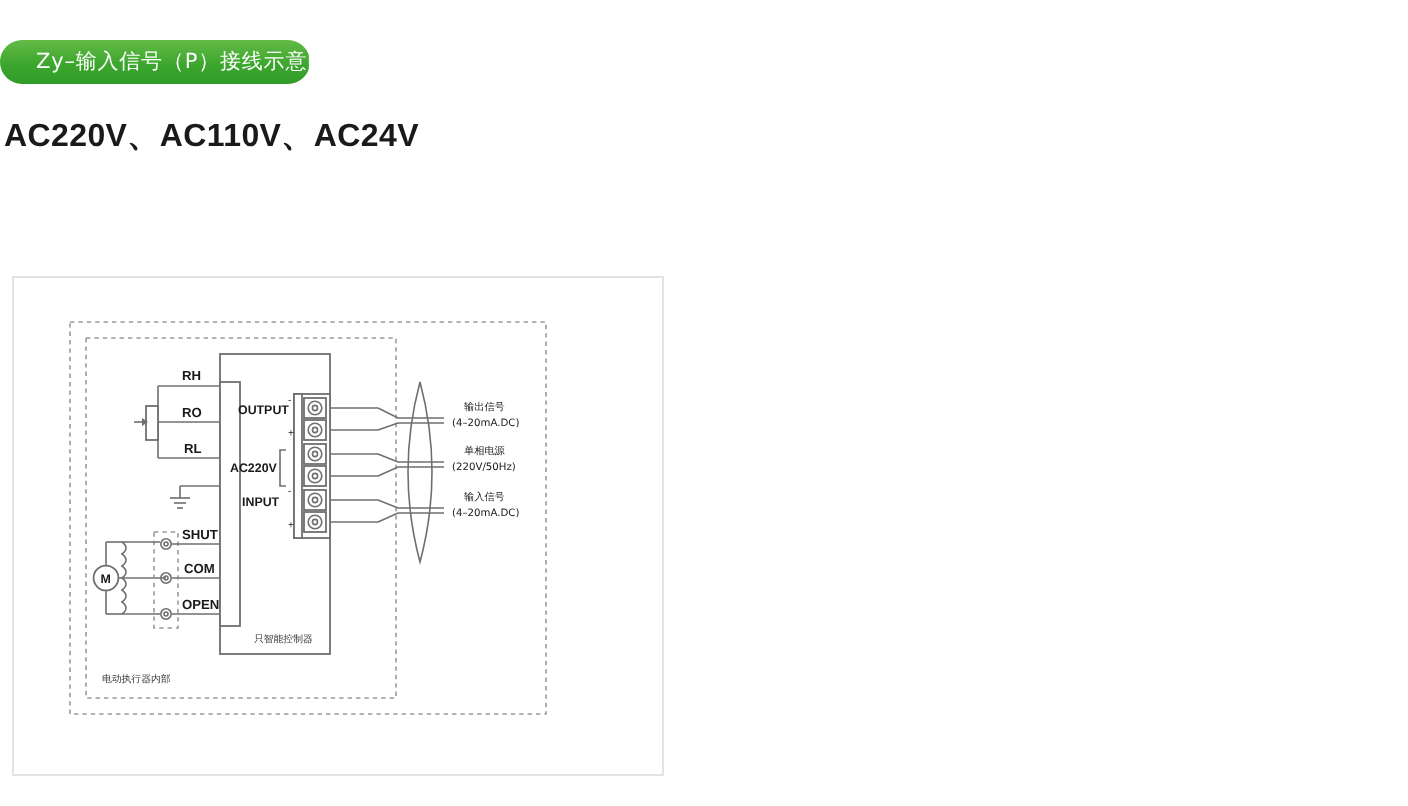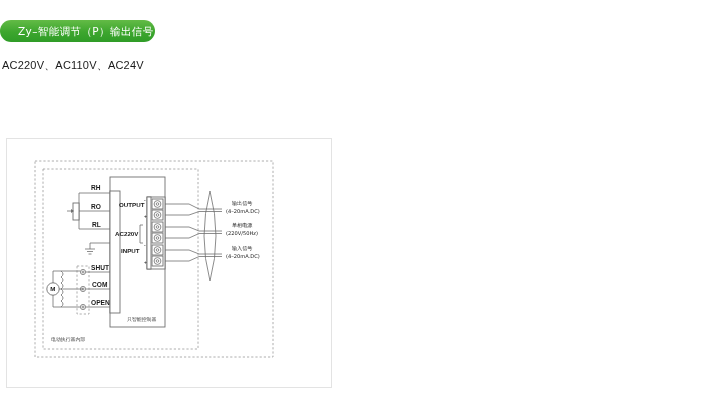--- a/index.html
+++ b/index.html
@@ -19,21 +19,21 @@
     box-sizing:border-box;
   }
   .title-bar .label{
     position:absolute;left:18px;top:0;height:22px;line-height:22px;
     color:#ffffff;font-size:10.5px;letter-spacing:.4px;white-space:nowrap;
   }
 
   
   .sub-title{
     position:absolute;left:2px;top:58px;
-    font-size:11px;font-weight:normal;color:#1a1a1a;letter-spacing:.2px;
+    font-size:16px;font-weight:bold;color:#1a1a1a;letter-spacing:.2px;
     white-space:nowrap;
   }
   .para{
     position:absolute;left:2px;top:81px;width:360px;
     font-size:11px;color:#1f1f1f;line-height:17px;
   }
   .para span{display:block;white-space:nowrap;}
 
   
   .card{
@@ -43,21 +43,21 @@
   .diagram{position:absolute;left:0;top:0;width:326px;height:250px;}
   svg{display:block;}
   .cn{font-family:"DejaVu Sans","Liberation Sans",sans-serif;}
 </style>
 </head>
 <body>
 
 <div class="page">
 
   <div class="title-bar">
-    <div class="label cn">Zy–智能调节（P）输出信号</div>
+    <div class="label cn">Zy–输入信号（P）接线示意图</div>
   </div>
 
   <div class="sub-title">AC220V、AC110V、AC24V</div>
 
 
   <div class="card">
     <svg class="diagram" viewBox="0 0 326 250" width="326" height="250">
       <defs>
         <style>
           .ln{stroke:#6f6f6f;stroke-width:.8;fill:none;}

